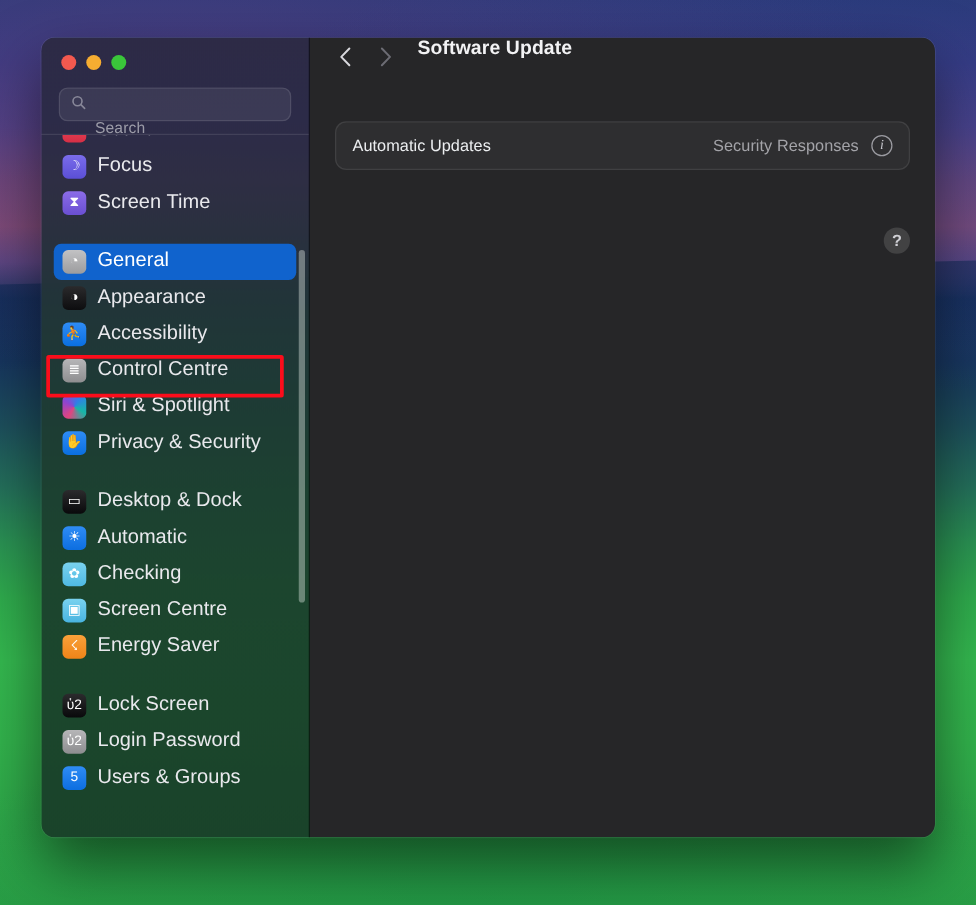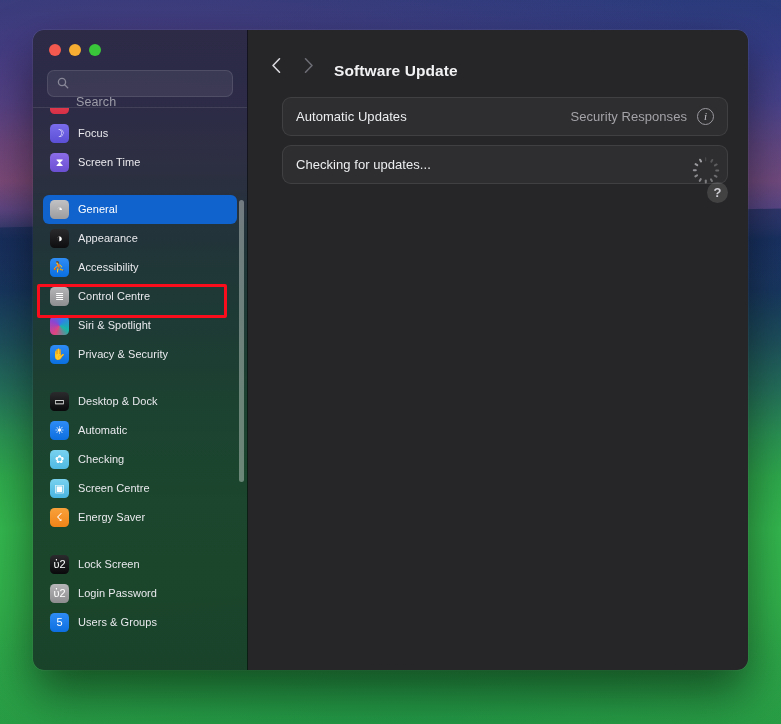--- a/index.html
+++ b/index.html
@@ -98,21 +98,21 @@
   #list{ position:absolute; left:0; right:0; top:-18px; }
 
   .group{ padding:0; }
   .gap{ height:18px; }
 
   .row{
     display:flex; align-items:center; gap:9px;
     height:29px; margin:0 10px; padding:0 7px;
     border-radius:6px; position:relative;
   }
-  .row .lbl{ font-size:11px; color:#e9e9ed; letter-spacing:.05px; white-space:nowrap; }
+  .row .lbl{ font-size:16px; color:#e9e9ed; letter-spacing:.05px; white-space:nowrap; }
   .row.selected{ background:#1063cd; }
   .row.selected .lbl{ color:#ffffff; }
 
   .ic{ width:19px; height:19px; border-radius:4.5px; flex:0 0 auto;
        display:flex; align-items:center; justify-content:center; position:relative; }
 
   
   .ic-sound{ background:linear-gradient(180deg,#f04b5a,#d62f46); }
   .ic-focus{ background:linear-gradient(180deg,#7a6ceb,#5b4fd6); }
   .ic-screentime{ background:linear-gradient(180deg,#8b6ce8,#6a4fd2); }
@@ -142,28 +142,28 @@
   
   #redbox{
     position:absolute; left:4px; top:176px; width:190px; height:34px;
     border:3px solid #fb0d1b; border-radius:2px; pointer-events:none; z-index:5;
   }
 
   
   #content{
     flex:1; height:100%; background:#262628; position:relative;
   }
-  #nav{ display:flex; align-items:flex-end; height:50px; padding:0 0 0 12px; gap:0; }
+  #nav{ display:flex; align-items:flex-start; height:50px; padding:0 0 0 12px; gap:0; }
   .chev{ width:32px; height:30px; display:flex; align-items:center; justify-content:center; }
   .chev svg{ display:block; }
   #title{
     font-size:15.5px; font-weight:bold; color:#f2f2f4; margin-left:10px;
     letter-spacing:.1px;
   }
-  #panel{ padding:17px 20px;margin-left:14px; }
+  #panel{ padding:17px 20px; }
   .card{
     background:#2e2e30;
     border:.5px solid rgba(255,255,255,.09);
     border-radius:9px;
     height:39px;
     display:flex; align-items:center;
     padding:0 13px;
     margin-bottom:9px;
   }
   .card .ctitle{ font-size:13px; color:#eceef0; letter-spacing:.05px; }
@@ -358,38 +358,20 @@
         <div id="title">Software Update</div>
       </div>
 
       <div id="panel">
           <div class="card">
             <span class="ctitle">Automatic Updates</span>
             <span class="spacer"></span>
             <span class="cval">Security Responses</span>
             <span class="infobtn">i</span>
           </div>
-          <div class="card">
-            <span class="ctitle">Checking for updates...</span>
-            <span class="spacer"></span>
-            <span class="spinner">
-              <i style="transform: translate(-50%, -50%) rotate(0deg) translateY(-5.6px); opacity: 0.28;"></i>
-              <i style="transform: translate(-50%, -50%) rotate(30deg) translateY(-5.6px); opacity: 0.35;"></i>
-              <i style="transform: translate(-50%, -50%) rotate(60deg) translateY(-5.6px); opacity: 0.41;"></i>
-              <i style="transform: translate(-50%, -50%) rotate(90deg) translateY(-5.6px); opacity: 0.48;"></i>
-              <i style="transform: translate(-50%, -50%) rotate(120deg) translateY(-5.6px); opacity: 0.54;"></i>
-              <i style="transform: translate(-50%, -50%) rotate(150deg) translateY(-5.6px); opacity: 0.61;"></i>
-              <i style="transform: translate(-50%, -50%) rotate(180deg) translateY(-5.6px); opacity: 0.67;"></i>
-              <i style="transform: translate(-50%, -50%) rotate(210deg) translateY(-5.6px); opacity: 0.74;"></i>
-              <i style="transform: translate(-50%, -50%) rotate(240deg) translateY(-5.6px); opacity: 0.8;"></i>
-              <i style="transform: translate(-50%, -50%) rotate(270deg) translateY(-5.6px); opacity: 0.87;"></i>
-              <i style="transform: translate(-50%, -50%) rotate(300deg) translateY(-5.6px); opacity: 0.93;"></i>
-              <i style="transform: translate(-50%, -50%) rotate(330deg) translateY(-5.6px); opacity: 1;"></i>
-            </span>
-          </div>
         </div>
 
       <div id="helpwrap">
         <div id="help">?</div>
       </div>
     </div>
 
   </div>
 </div>
 

